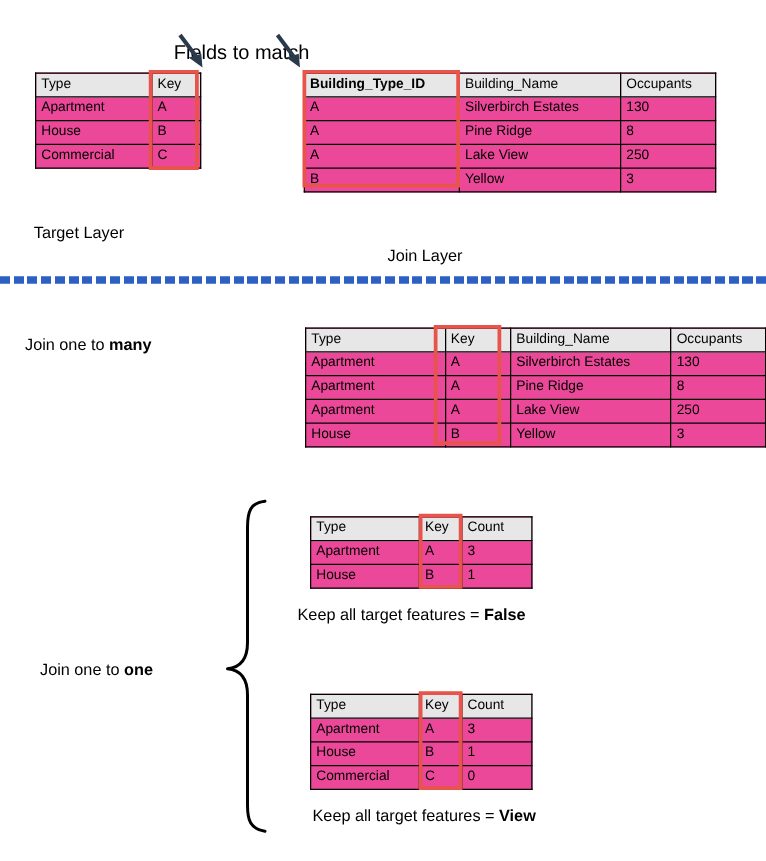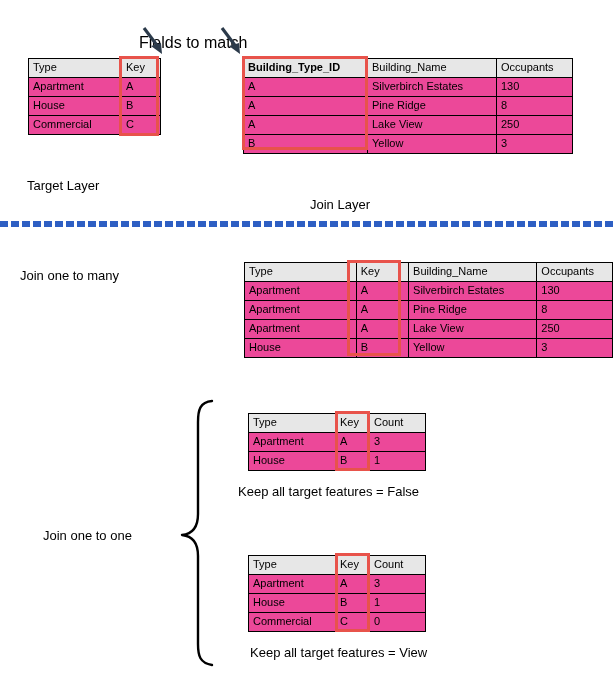--- a/index.html
+++ b/index.html
@@ -46,21 +46,21 @@
     pointer-events: none;
     background: transparent;
   }
 
   
   .lbl {
     font-size: 13px;
     white-space: nowrap;
     line-height: 1;
   }
-  .lbl b { font-weight: normal; }
+  .lbl b { font-weight: bold; }
 
   .title-lbl {
     font-size: 16px;
     white-space: nowrap;
     margin-top: 27px;
   }
 
   
   .divider {
     position: absolute;
@@ -203,21 +203,21 @@
 </div>
 <div class="redbox" style="left:347px; top:260px; width:54px; height:96px;"></div>
 
 <div class="abs" style="left:178px; top:398px;">
   <svg width="40" height="270" viewBox="0 0 40 270">
     <path d="M34 3 C22 4 20 12 20 24 L20 116 C20 130 14 136 4 137
              C14 138 20 144 20 158 L20 246 C20 258 22 265 34 267" fill="none" stroke="#000000" stroke-width="2.4" stroke-linecap="round" stroke-linejoin="round"></path>
   </svg>
 </div>
 
-<div class="abs lbl" style="left:43px; top:529px;"><span>Join one to </span><b>one</b></div>
+<div class="abs lbl" style="left:32px; top:529px;"><span>Join one to </span><b>one</b></div>
 
 <div class="abs" style="left:248px; top:413px;">
   <table class="dtable">
     <thead>
       <tr>
         <th style="width:78px;">Type</th>
         <th style="width:25px;">Key</th>
         <th style="width:47px;">Count</th>
       </tr>
     </thead>

